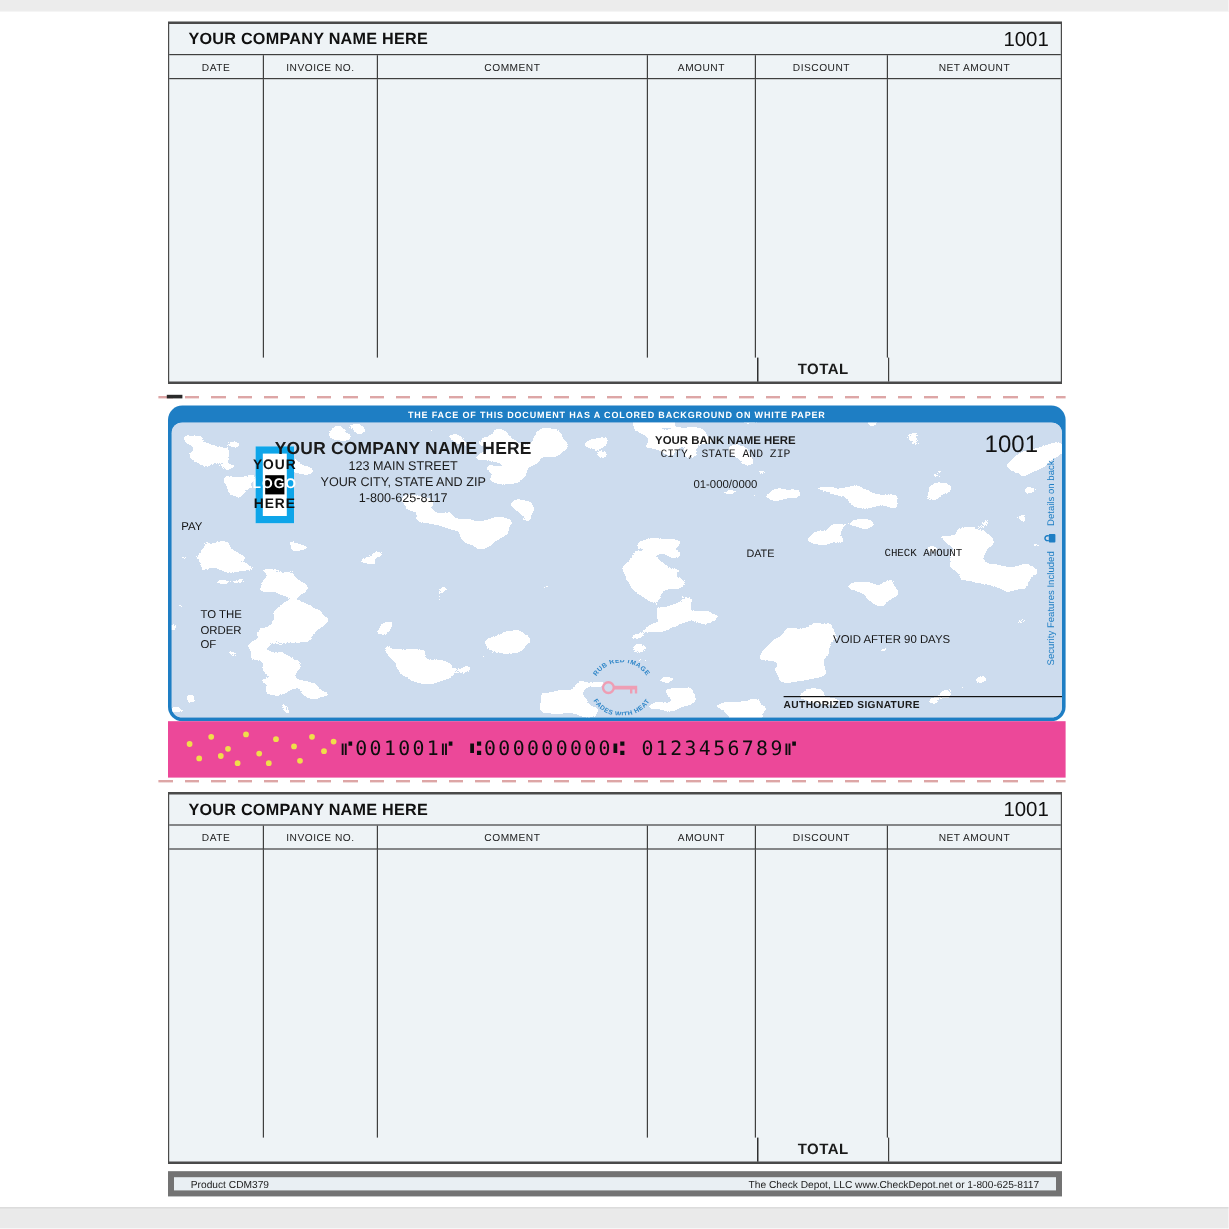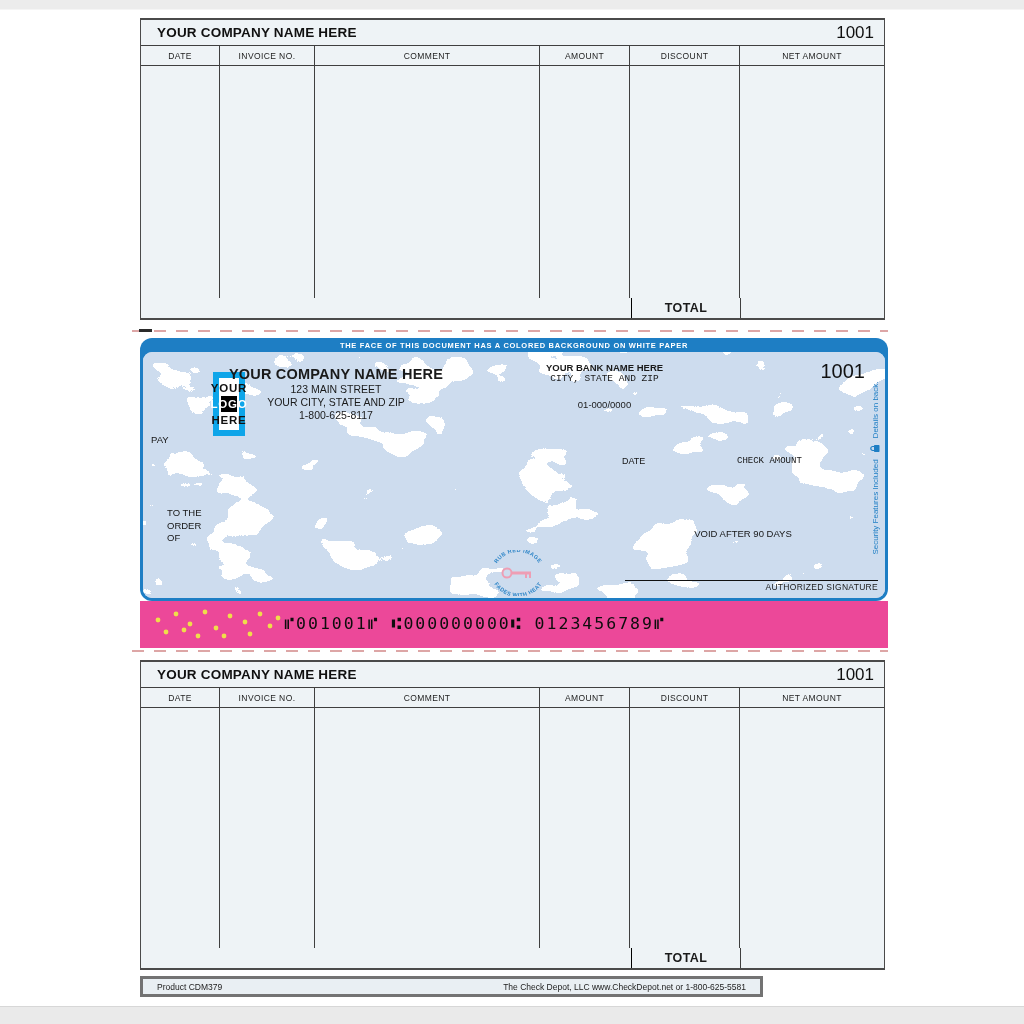--- a/index.html
+++ b/index.html
@@ -68,41 +68,41 @@
 
   .check-number { right:20px; top:8px; font-size:20px; color:#111; }
 
   .lbl { font-size:9.5px; color:#151515; }
   .lbl-pay { left:8px; top:82px; }
   .lbl-toorder { left:24px; top:155px; line-height:12.5px; }
   .lbl-date { left:479px; top:104px; font-size:9px; }
   .lbl-checkamount { left:594px; top:104px; font-size:9px;font-family:Liberation Mono, monospace; }
   .lbl-void { left:500px; top:176px; width:200px; text-align:center; }
 
-  .sig { left:482px; top:228px; width:253px; text-align:right; }
+  .sig { left:510px; top:228px; width:253px; text-align:left;font-weight:bold; }
   .sig-line { border-top:1.5px solid #111; }
   .sig-label { font-size:8.5px; margin-top:1px; letter-spacing:0.3px; }
 
   .heat-seal { left:340px; top:198px; }
   .hs-text { font-size:5.5px; fill:#2f86c8; font-weight:bold; letter-spacing:0.4px; }
 
   .sec-strip { left:617px; top:110px; width:230px; height:12px; transform:rotate(-90deg);
                display:flex; align-items:center; justify-content:center; gap:6px;
                color:#1e7ec4; font-size:8px; white-space:nowrap; }
 
   
   .micr-band { position:absolute; left:140px; top:601px; width:748px; height:47px; background:#ec4899; }
   .dots-svg { position:absolute; left:10px; top:5px; }
   .micr-text { position:absolute; left:135px; top:13px; width:400px; text-align:center;
                font-family:"DejaVu Sans Mono","DejaVu Sans",monospace; font-size:16.5px;
                letter-spacing:2px; color:#0d0d0d; }
 
   
-  .form-footer { position:absolute; left:140px; top:976px; width:623px; height:21px;
-                 background:#e9eff3; border:3px solid #737373; display:flex;
+  .form-footer { position:absolute; left:140px; top:976px; width:745px; height:21px;
+                 background:#e9eff3; border:5px solid #737373; display:flex;
                  justify-content:space-between; align-items:center; padding:0 14px;
                  font-size:8.5px; color:#222; }
 </style>
 </head>
 <body>
 
 <div class="page">
   <div class="edge-strip top"></div>
 
   <section class="stub stub-top">
@@ -275,17 +275,17 @@
       <div class="totalrow">
         <span class="blank"></span>
         <span class="cell total">TOTAL</span>
         <span class="cell net"></span>
       </div>
     </div>
   </section>
 
   <div class="form-footer">
     <span>Product CDM379</span>
-    <span>The Check Depot, LLC  www.CheckDepot.net  or  1-800-625-5581</span>
+    <span>The Check Depot, LLC  www.CheckDepot.net  or  1-800-625-8117</span>
   </div>
 
   <div class="edge-strip bottom"></div>
 </div>
 
 </body></html>

